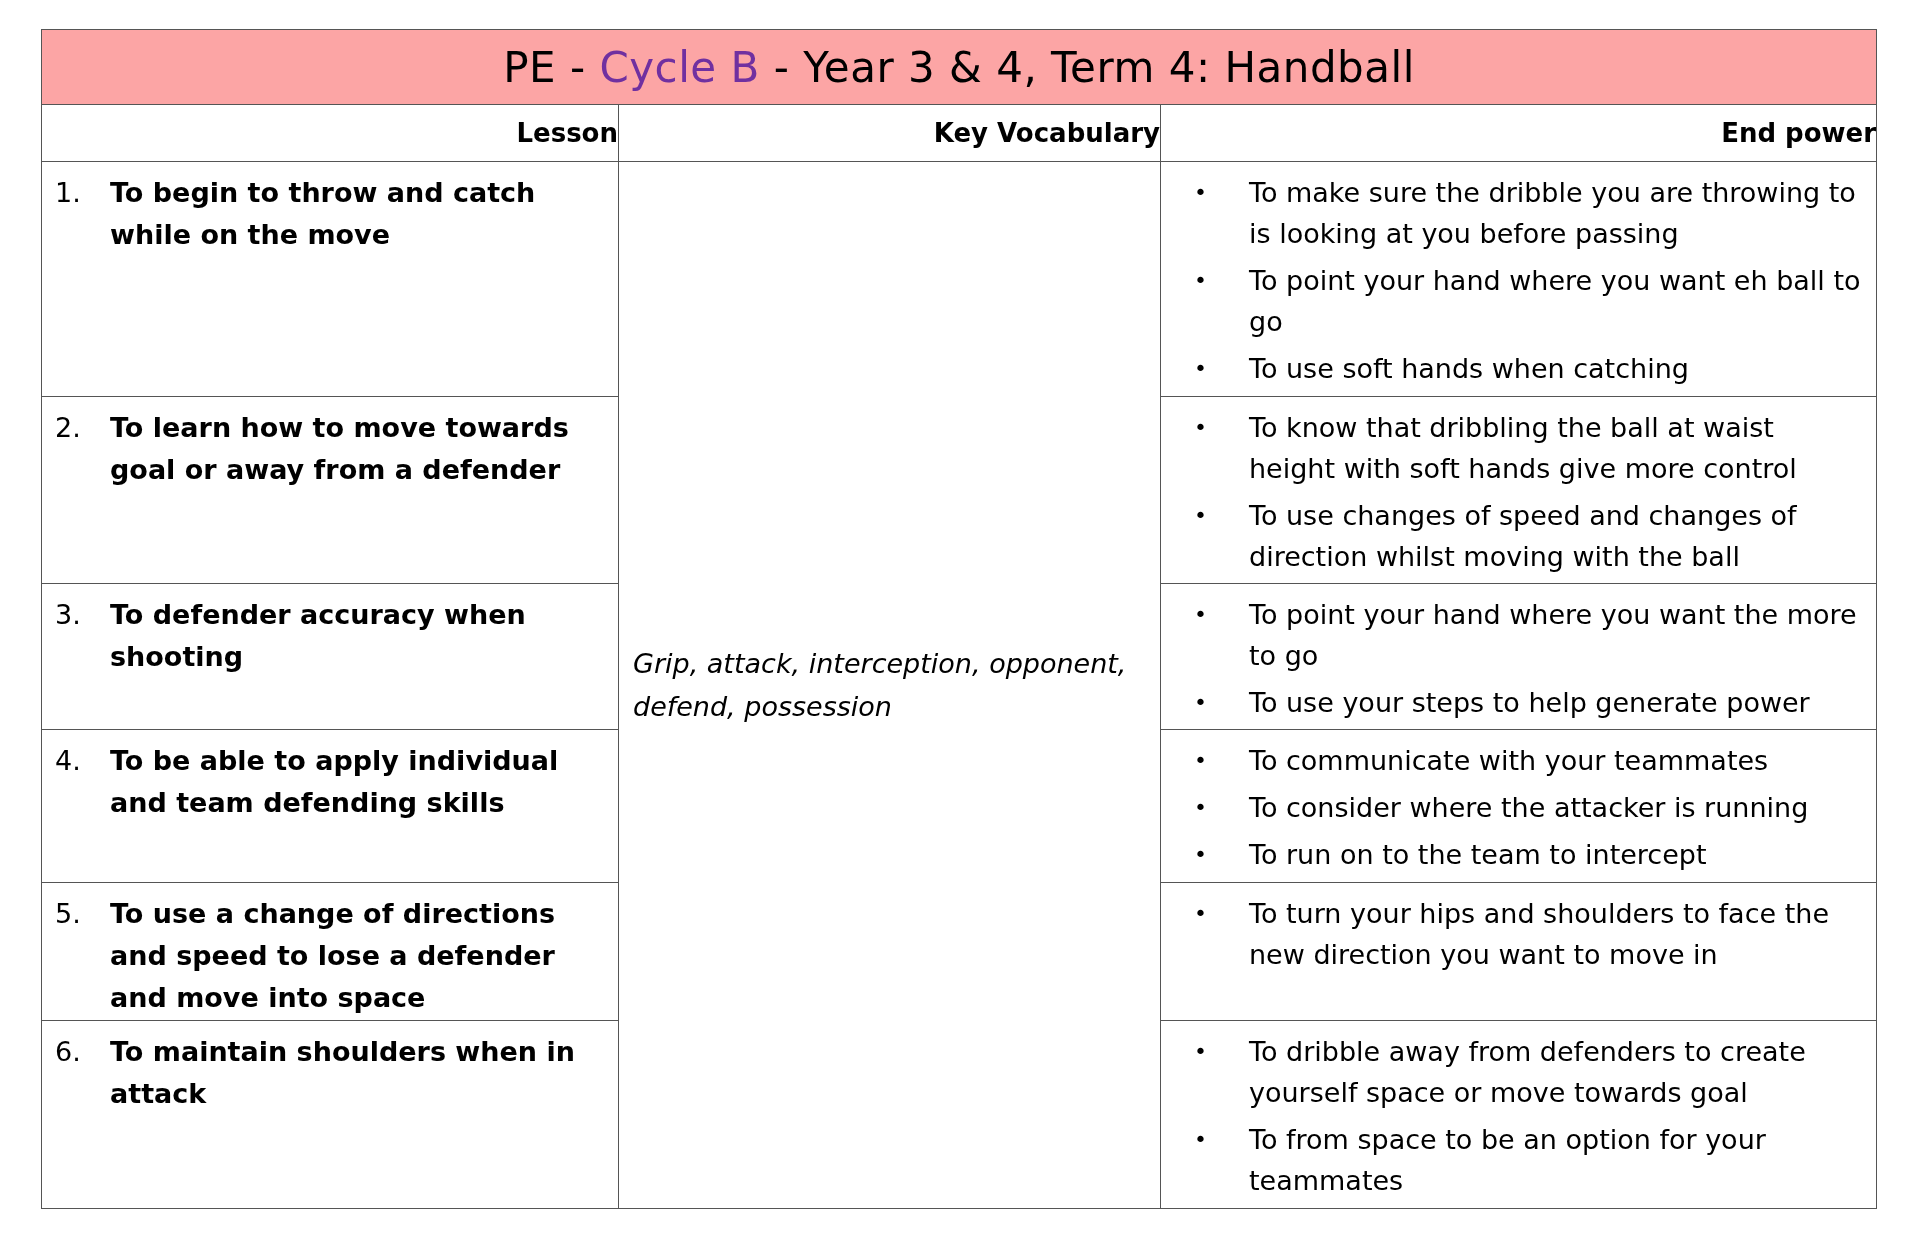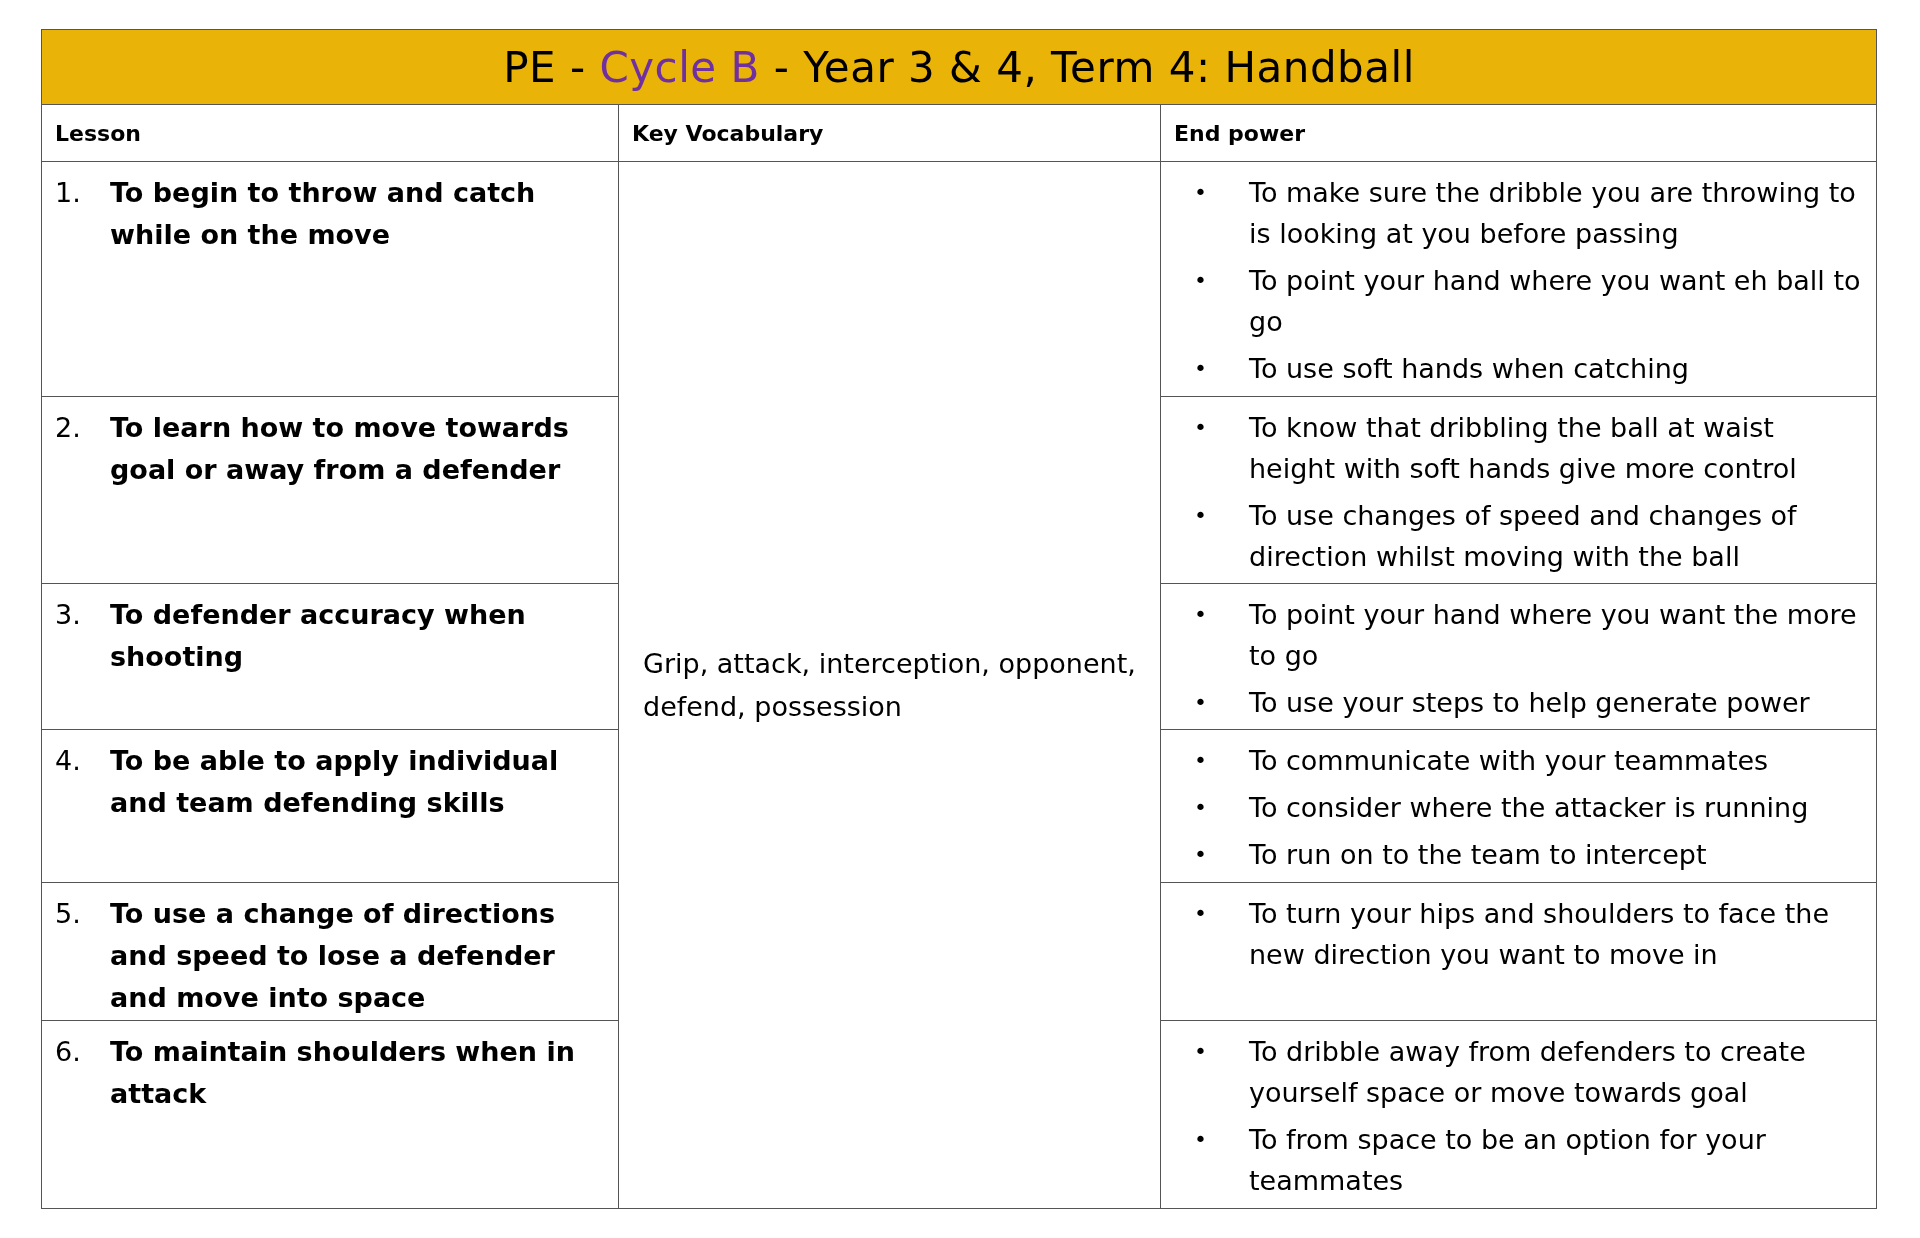--- a/index.html
+++ b/index.html
@@ -1,31 +1,31 @@
 <!DOCTYPE html>
 <html><head>
 <meta charset="utf-8">
 <style>
   html, body { margin: 0; padding: 0; background: #ffffff; }
   body { width: 1920px; height: 1238px; position: relative; overflow: hidden;
          font-family: "DejaVu Sans", sans-serif; color: #000; }
   .doc-table { position: absolute; left: 41px; top: 29px; width: 1835px;
                border-collapse: collapse; table-layout: fixed; }
   .doc-table td, .doc-table th { border: 1.5px solid #555; vertical-align: top; padding: 0; }
-  .title-cell { background: #eab308; height: 74px; text-align: center; vertical-align: middle !important;
+  .title-cell { background: #fca5a5; height: 74px; text-align: center; vertical-align: middle !important;
                 font-size: 42px; font-weight: normal; letter-spacing: 0.5px; }
   .title-cell .accent { color: #7030a0; }
-  .hdr th { height: 56px; text-align: left; font-size: 22px; font-weight: bold; vertical-align: middle;
+  .hdr th { height: 56px; text-align: right; font-size: 26px; font-weight: bold; vertical-align: middle;
             padding-left: 13px; }
   .lesson-cell { font-size: 27px; line-height: 42px; padding: 10px 10px 0 13px !important; }
   .lesson-item { display: flex; }
   .lesson-num { width: 55px; flex: 0 0 55px; }
   .lesson-text { flex: 1; font-weight: bold; }
-  .vocab-cell { vertical-align: middle !important; font-size: 27px; line-height: 43px; padding: 0 24px !important;
-                }
+  .vocab-cell { vertical-align: middle !important; font-size: 27px; line-height: 43px; padding: 0 14px !important;
+                font-style: italic; }
   .ep-cell { padding: 10px 14px 0 13px !important; font-size: 27px; }
   .ep-list { list-style: none; margin: 0; padding: 0; }
   .ep-item { display: flex; line-height: 41px; margin-bottom: 6px; }
   .ep-bullet { width: 75px; flex: 0 0 75px; text-align: left; padding-left: 20px; box-sizing: border-box; font-size: 22px; }
   .ep-text { flex: 1; }
 </style>
 </head>
 <body>
 
 <table class="doc-table">

